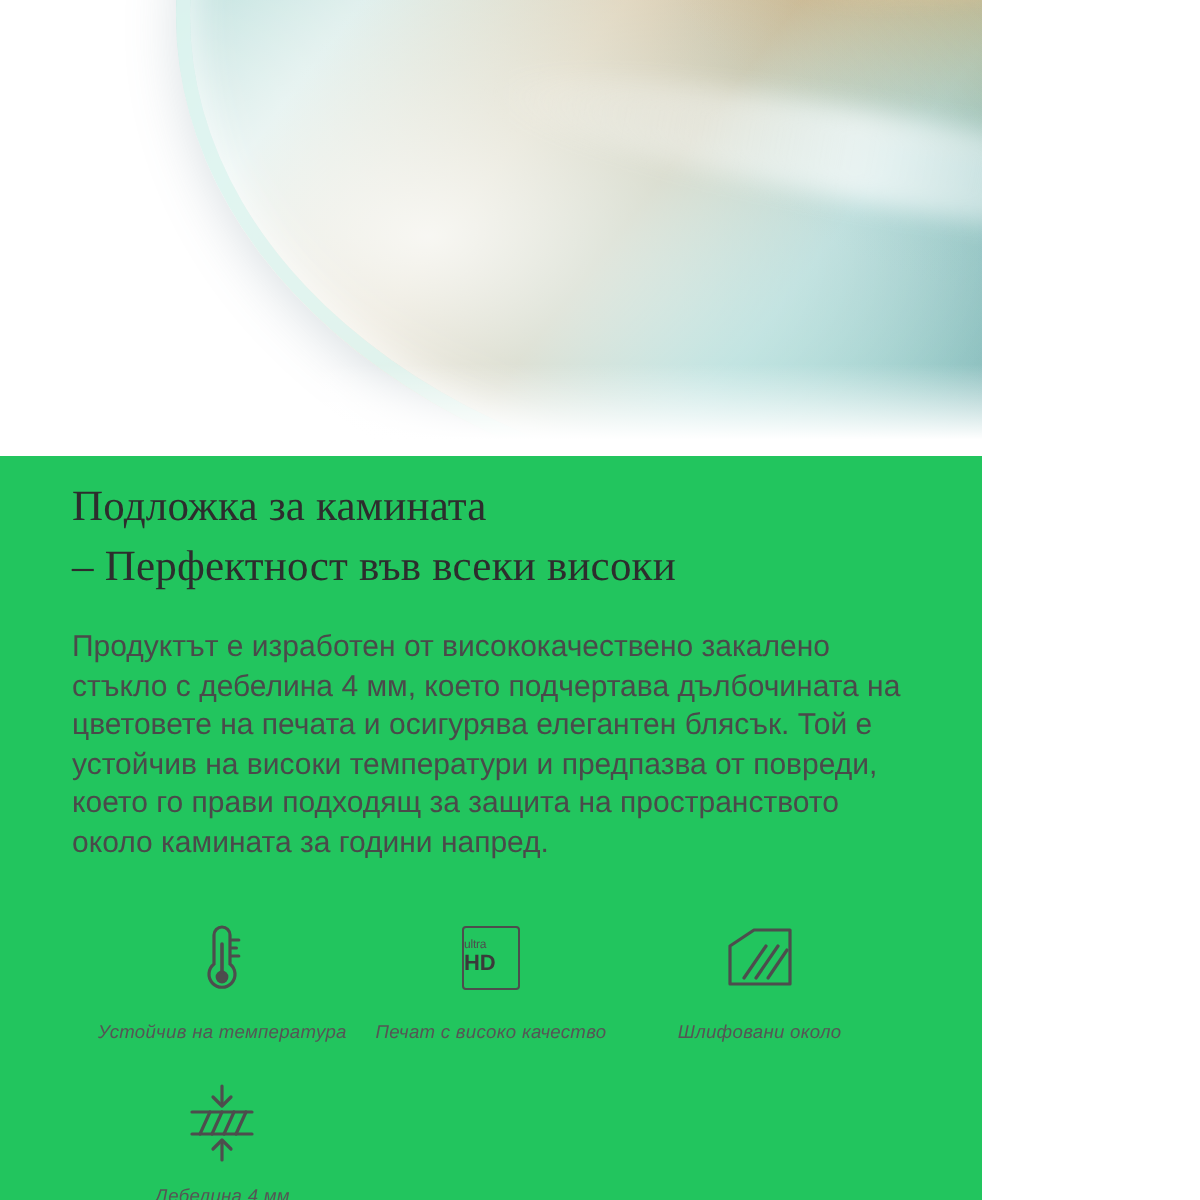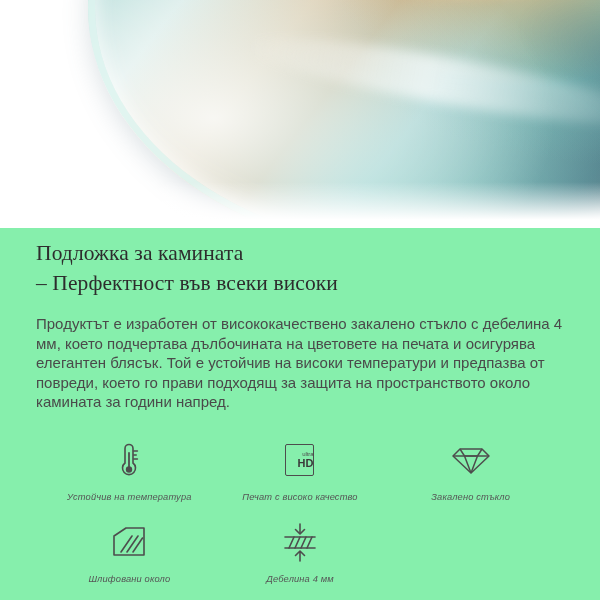--- a/index.html
+++ b/index.html
@@ -8,23 +8,23 @@
   }
   body {
     width: 600px;
     height: 600px;
     background: #ffffff;
     font-family: "Liberation Sans", sans-serif;
     overflow: hidden;
   }
   .page {
     position: relative;
-    width: 600px;
+    width: 491px;
     height: 600px;
-    background: #86efac;
+    background: #22c55e;
     overflow: hidden;
   }
 
   
   .hero {
     position: relative;
     width: 600px;
     height: 228px;
     overflow: hidden;
     background: #fefefe;
@@ -145,21 +145,21 @@
     letter-spacing: 0.15px;
     font-style: italic;
   }
   .ultrahd {
     width: 27px;
     height: 30px;
     border: 1.6px solid #4d4d4d;
     border-radius: 2px;
     display: flex;
     flex-direction: column;
-    align-items: flex-end;
+    align-items: flex-start;
     justify-content: center;
     line-height: 1;
   }
   .ultrahd .u-top {
     font-size: 6px;
     color: #4d4d4d;
     letter-spacing: -0.1px;
   }
   .ultrahd .u-bot {
     font-size: 11px;
@@ -212,32 +212,20 @@
         <div class="feature-icon">
           <div class="ultrahd">
             <span class="u-top">ultra</span>
             <span class="u-bot">HD</span>
           </div>
         </div>
         <div class="feature-label">Печат с високо качество</div>
       </div>
 
 
-      <div class="feature">
-        <div class="feature-icon">
-          <svg width="38" height="32" viewBox="0 0 38 32" fill="none" stroke="#4d4d4d" stroke-width="1.5" stroke-linejoin="round">
-            <path d="M8 5 H30 L37 12 L19 29 L1 12 z"></path>
-            <path d="M1 12 H37"></path>
-            <path d="M8 5 L12.5 12 L19 29"></path>
-            <path d="M30 5 L25.5 12 L19 29"></path>
-            <path d="M12.5 12 H25.5"></path>
-          </svg>
-        </div>
-        <div class="feature-label">Закалено стъкло</div>
-      </div>
 
       <div class="feature">
         <div class="feature-icon">
           <svg width="36" height="34" viewBox="0 0 36 34" fill="none" stroke="#4d4d4d" stroke-width="1.6" stroke-linecap="round" stroke-linejoin="round">
             <path d="M3 30 V11 L15 3 H33 V30 z" fill="none"></path>
             <path d="M10 27 L21 11"></path>
             <path d="M16 27 L27 11"></path>
             <path d="M22 27 L31.5 13"></path>
           </svg>
         </div>

